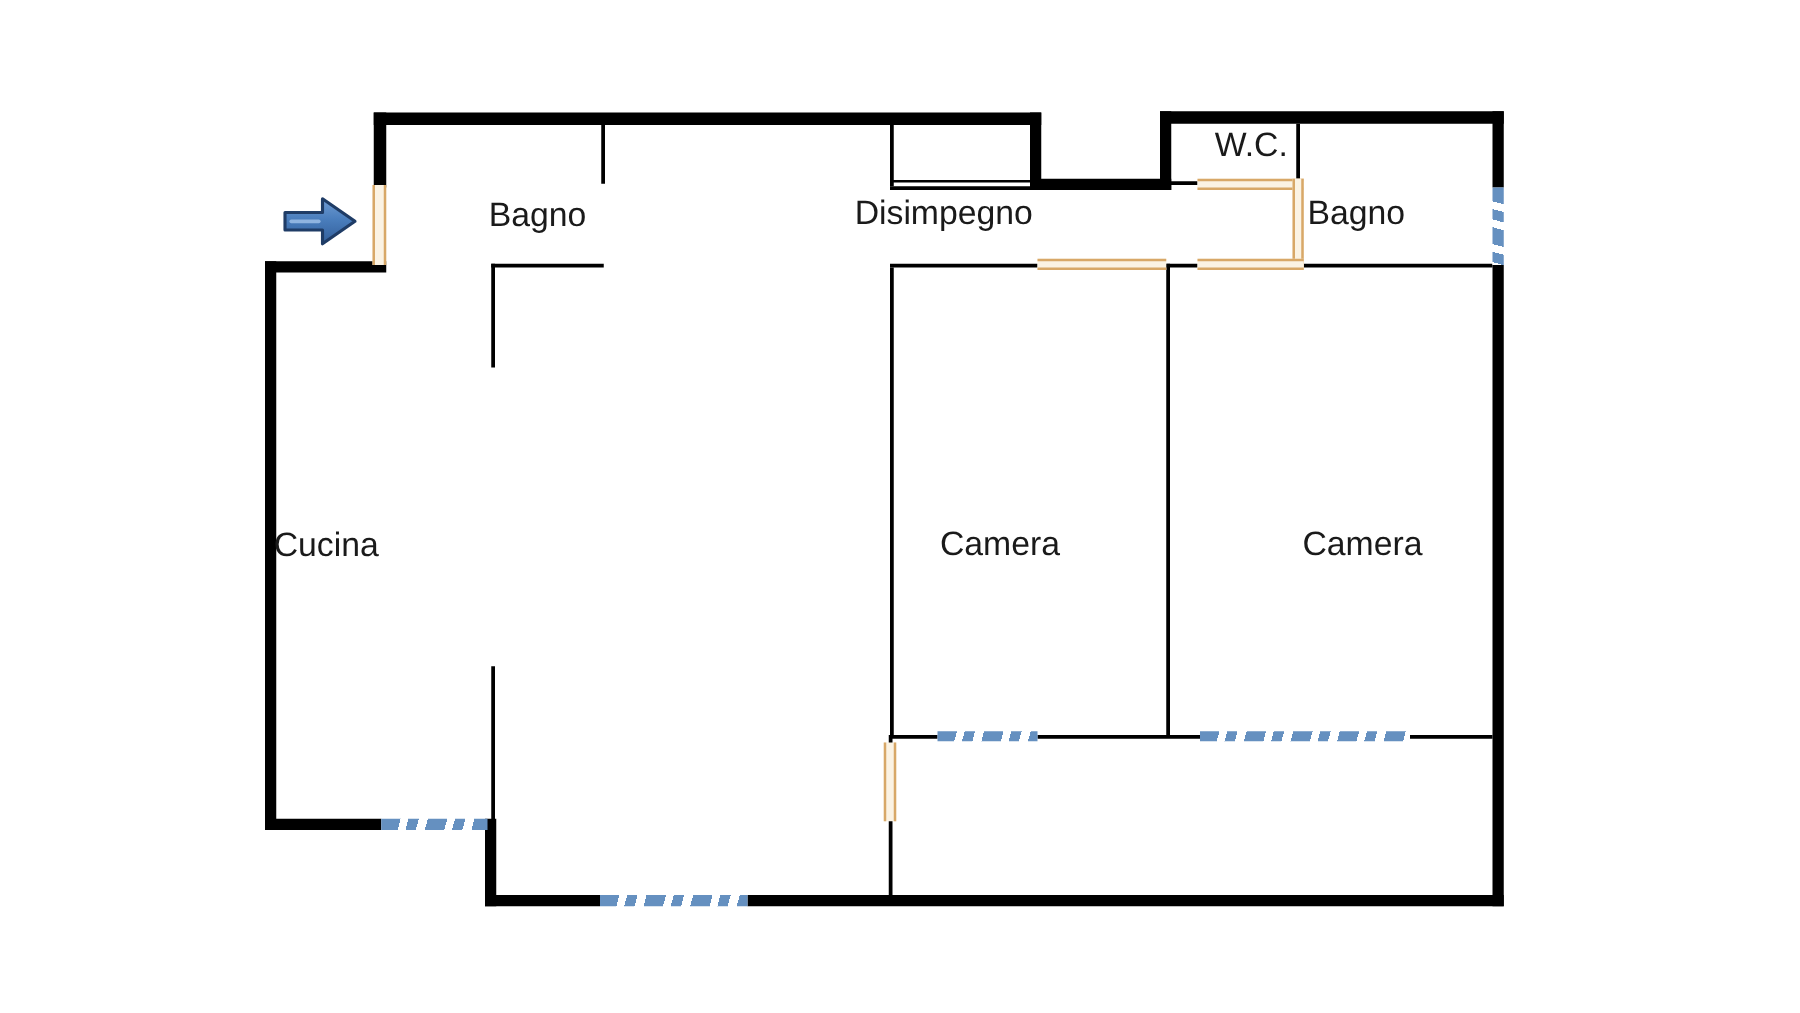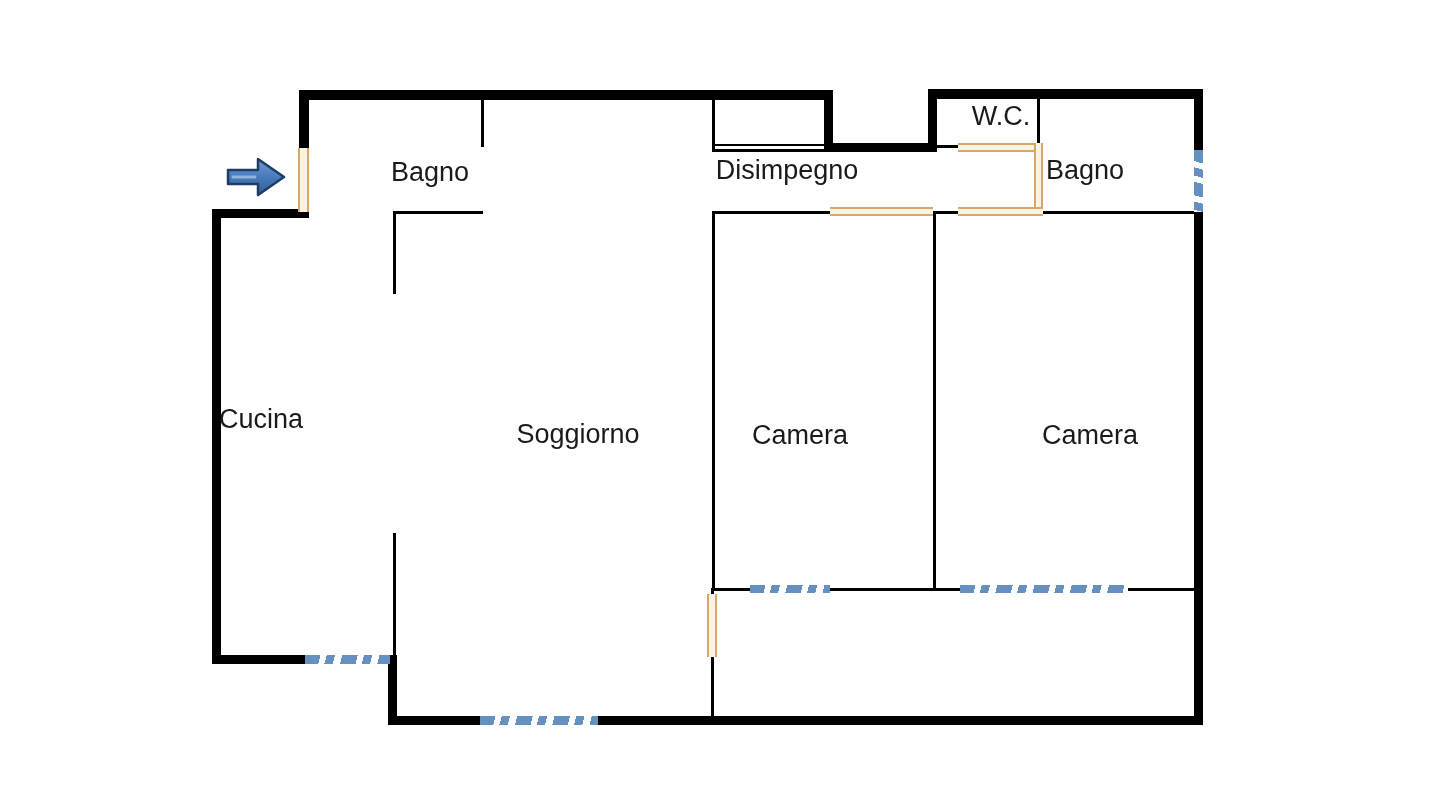--- a/index.html
+++ b/index.html
@@ -88,20 +88,19 @@
     <div class="window-dashes win-h" style="left: 750px; top: 585px; width: 80px; height: 8px;"></div>
     <div class="window-dashes win-h" style="left: 960px; top: 585px; width: 168px; height: 8px;"></div>
     <div class="window-dashes win-v" style="left: 1194px; top: 150px; width: 9px; height: 62px;"></div>
     <div class="door door-v" style="left: 298px; top: 148px; width: 11px; height: 64px;"></div>
     <div class="door door-h" style="left: 830px; top: 207px; width: 103px; height: 9px;"></div>
     <div class="door door-h" style="left: 958px; top: 143px; width: 85px; height: 9px;"></div>
     <div class="door door-v" style="left: 1034px; top: 143px; width: 9px; height: 73px;"></div>
     <div class="door door-h" style="left: 958px; top: 207px; width: 85px; height: 9px;"></div>
     <div class="door door-v" style="left: 707px; top: 594px; width: 10px; height: 63px;"></div>
     <div class="room-label" style="left: 320px; top: 154px; width: 220px; height: 36px;">Bagno</div>
-    <div class="room-label" style="left: 677px; top: 152px; width: 220px; height: 36px; text-align: right;">Disimpegno</div>
+    <div class="room-label" style="left: 645px; top: 152px; width: 220px; height: 36px; text-align: right;">Disimpegno</div>
     <div class="room-label" style="left: 891px; top: 98px; width: 220px; height: 36px;">W.C.</div>
     <div class="room-label" style="left: 975px; top: 152px; width: 220px; height: 36px;">Bagno</div>
-    <div class="room-label" style="left: 151px; top: 401px; width: 220px; height: 36px;">Cucina</div>
-    <div class="room-label" style="left: 468px; top: 416px; width: 220px; height: 36px;">Soggiorno</div>
+    <div class="room-label" style="left: 151px; top: 418px; width: 220px; height: 36px;">Cucina</div>
     <div class="room-label" style="left: 690px; top: 417px; width: 220px; height: 36px;">Camera</div>
     <div class="room-label" style="left: 980px; top: 417px; width: 220px; height: 36px;">Camera</div>
   </div>
 
 </body></html>

